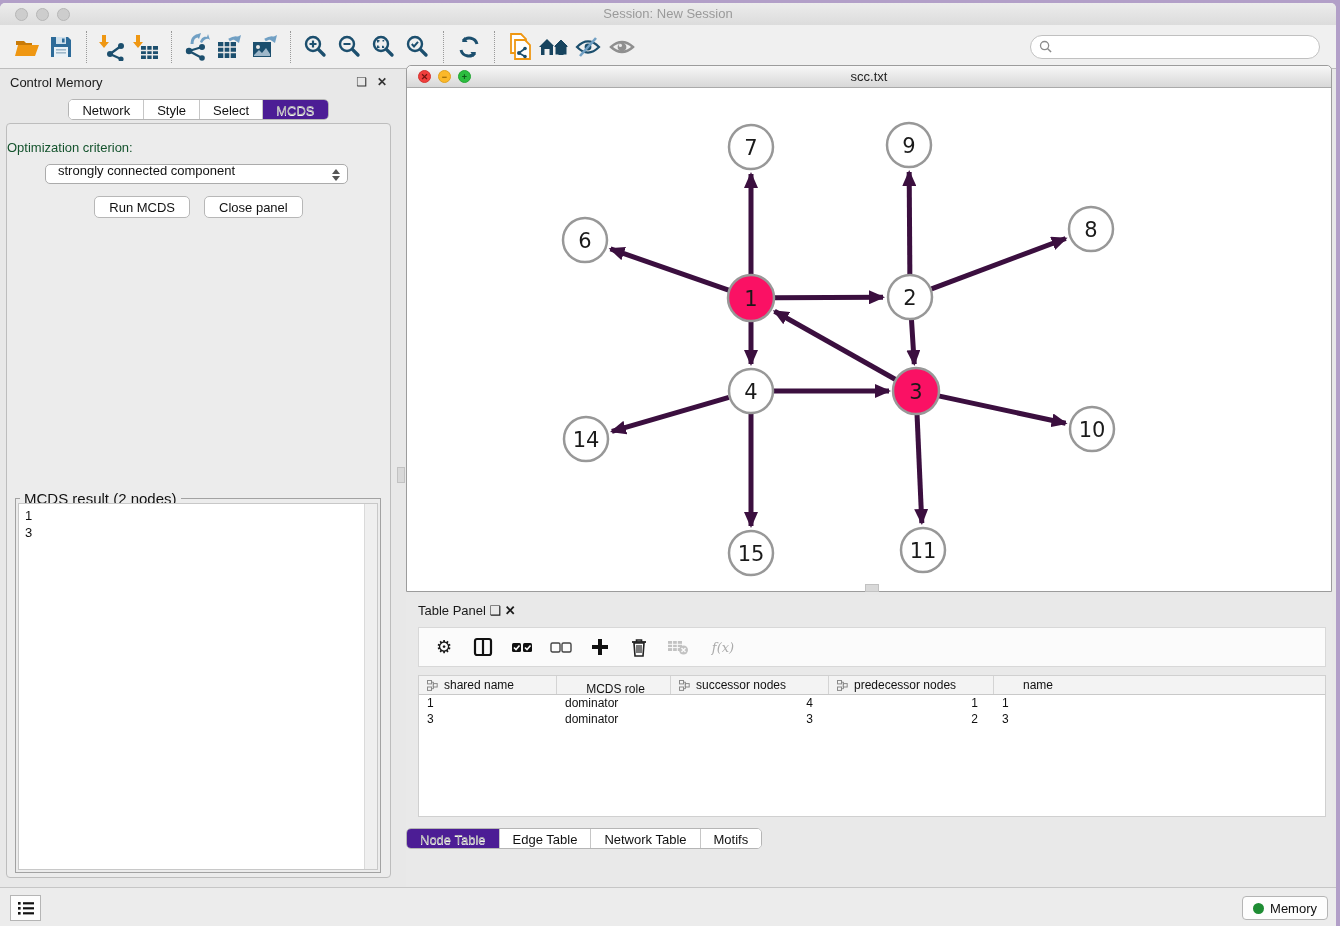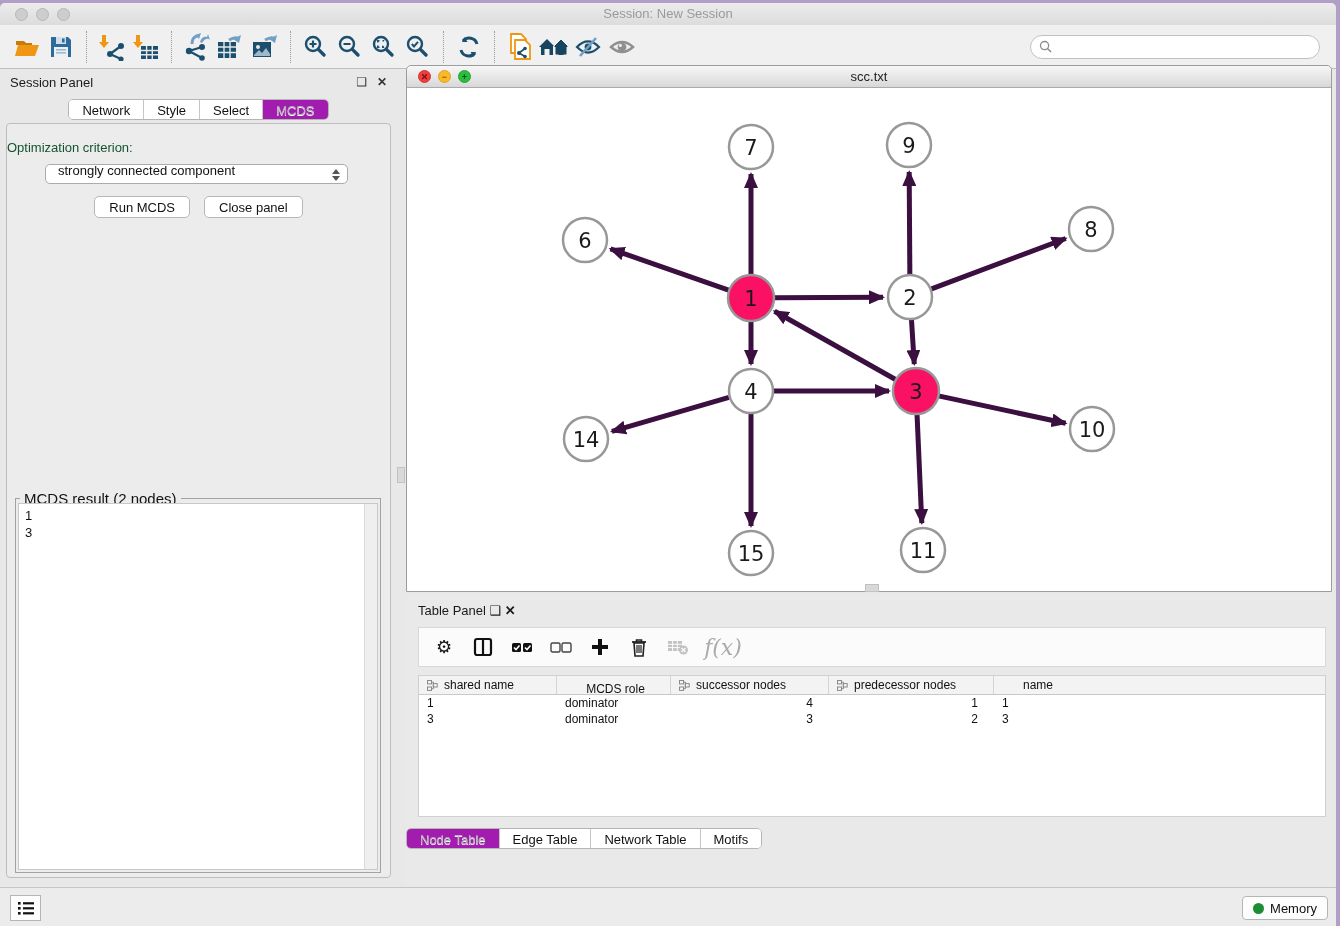--- a/index.html
+++ b/index.html
@@ -27,21 +27,21 @@
 
   
   .control-panel { position:absolute; left:0; top:0; width:397px; bottom:0; }
   .panel-head { position:absolute; left:10px; right:8px; top:6px; height:18px; font-size:13px; color:#1a1a1a; }
   .panel-head .pctl { position:absolute; top:0; font-size:12px; color:#333; }
   .float-ico { right:22px; } .close-ico { right:2px; font-weight:bold; }
   .seg-row { position:absolute; left:0; right:0; top:30px; display:flex; justify-content:center; }
   .seg { display:flex; border:1px solid #b5b5b5; border-radius:5px; overflow:hidden; background:#fff; height:21px; }
   .seg-tab { padding:2px 13px; font-size:13px; color:#111; border-right:1px solid #c6c6c6; background:#fff; line-height:17px; }
   .seg-tab:last-child { border-right:none; }
-  .seg-tab.selected { background:#a21caf; color:#b3b3b3; text-shadow:0 1px 0 #f5f5f5; }
+  .seg-tab.selected { background:#4c1d95; color:#b3b3b3; text-shadow:0 1px 0 #f5f5f5; }
   .mcds-panel { position:absolute; left:6px; right:6px; top:54px; bottom:9px; background:#ececec; border:1px solid #bdbdbd; border-radius:4px; }
   .opt-label { position:absolute; left:0; right:0; top:16px; text-align:left; font-size:13px; color:#14532d; }
   .mac-select { position:absolute; left:38px; right:42px; top:40px; height:20px; background:#fff; border:1px solid #ababab; border-radius:5px; font-size:13px; color:#111; display:flex; align-items:center; padding:0 24px 8px 12px; }
   .mac-select .chev { position:absolute; right:7px; top:4px; display:flex; flex-direction:column; gap:2px; }
   .mac-select .chev i { width:0; height:0; border-left:4px solid transparent; border-right:4px solid transparent; }
   .mac-select .chev i.up { border-bottom:5px solid #555; }
   .mac-select .chev i.down { border-top:5px solid #555; }
   .btn-row { position:absolute; left:0; right:0; top:72px; display:flex; justify-content:center; gap:14px; }
   .mac-btn { height:22px; background:#fff; border:1px solid #b7b7b7; border-radius:5px; font-size:13px; color:#111; padding:2px 14px; font-family:"Liberation Sans",sans-serif; }
   .result-box { position:absolute; left:8px; right:9px; top:374px; bottom:4px; border:1px solid #a2a2a2; }
@@ -64,21 +64,21 @@
   .tl .yellow { background:#fbb829; border:1px solid #e0a21e; color:#8a5d00; }
   .tl .green { background:#2cbd3f; border:1px solid #24a534; color:#0d5c18; }
   .net-canvas { position:absolute; left:0; right:0; top:23px; bottom:0; background:#fff; overflow:hidden; }
   .h-grip { position:absolute; left:458px; bottom:-1px; width:14px; height:8px; background:#d9d9d9; border:1px solid #c2c2c2; }
 
   
   .table-panel { position:absolute; left:406px; top:526px; right:4px; bottom:0; background:#e9e9e9; }
   .tp-head { position:absolute; left:12px; right:8px; top:8px; height:18px; font-size:13px; color:#1a1a1a; }
   .tp-toolbar { position:absolute; left:12px; right:6px; top:32px; height:40px; background:#fbfbfb; border:1px solid #d8d8d8; display:flex; align-items:center; gap:17px; padding:0 14px; }
   .tp-toolbar .tbi { display:flex; align-items:center; justify-content:center; width:22px; height:22px; }
-  .fx { font-family:"DejaVu Serif", serif; font-style:italic; font-size:22px; color:#ababab; }
+  .fx { font-family:"DejaVu Serif", serif; font-style:italic; font-size:13px; color:#ababab; }
   .gear-glyph { font-size:18px; color:#1a1a1a; line-height:20px; }
   .dtable { position:absolute; left:12px; right:6px; top:80px; bottom:70px; background:#fff; border:1px solid #d0d0d0; overflow:hidden; }
   .thead { display:flex; background:#f3f3f3; border-bottom:1px solid #c9c9c9; height:19px; }
   .th { display:flex; align-items:center; font-size:12px; color:#111; border-right:1px solid #d4d4d4; padding:0 4px 0 8px; gap:6px; }
   .th:last-child { border-right:none; }
   .th.center { justify-content:center; }
   .tr { display:flex; height:16px; align-items:center; }
   .td { font-size:12px; color:#111; padding:0 8px; white-space:nowrap; overflow:hidden; }
   .td.right { text-align:right; padding-right:16px; }
   .bottom-tabs { position:absolute; left:0; right:0; bottom:38px; display:flex; }
@@ -244,21 +244,21 @@
         <path d="M9.4 9.4 L13 13" stroke="#8a8a8a" stroke-width="1.6"></path>
       </svg>
       <input value="" style="">
     </div>
   </div>
 
   <div class="content">
 
     <div class="control-panel">
       <div class="panel-head">
-        <span>Session Panel</span>
+        <span>Control Memory</span>
         <span class="pctl float-ico">❑</span>
         <span class="pctl close-ico">✕</span>
       </div>
       <div class="seg-row">
         <div class="seg" id="cp-tabs">
             <span class="seg-tab">Network</span>
             <span class="seg-tab">Style</span>
             <span class="seg-tab">Select</span>
             <span class="seg-tab selected">MCDS</span>
           </div>

